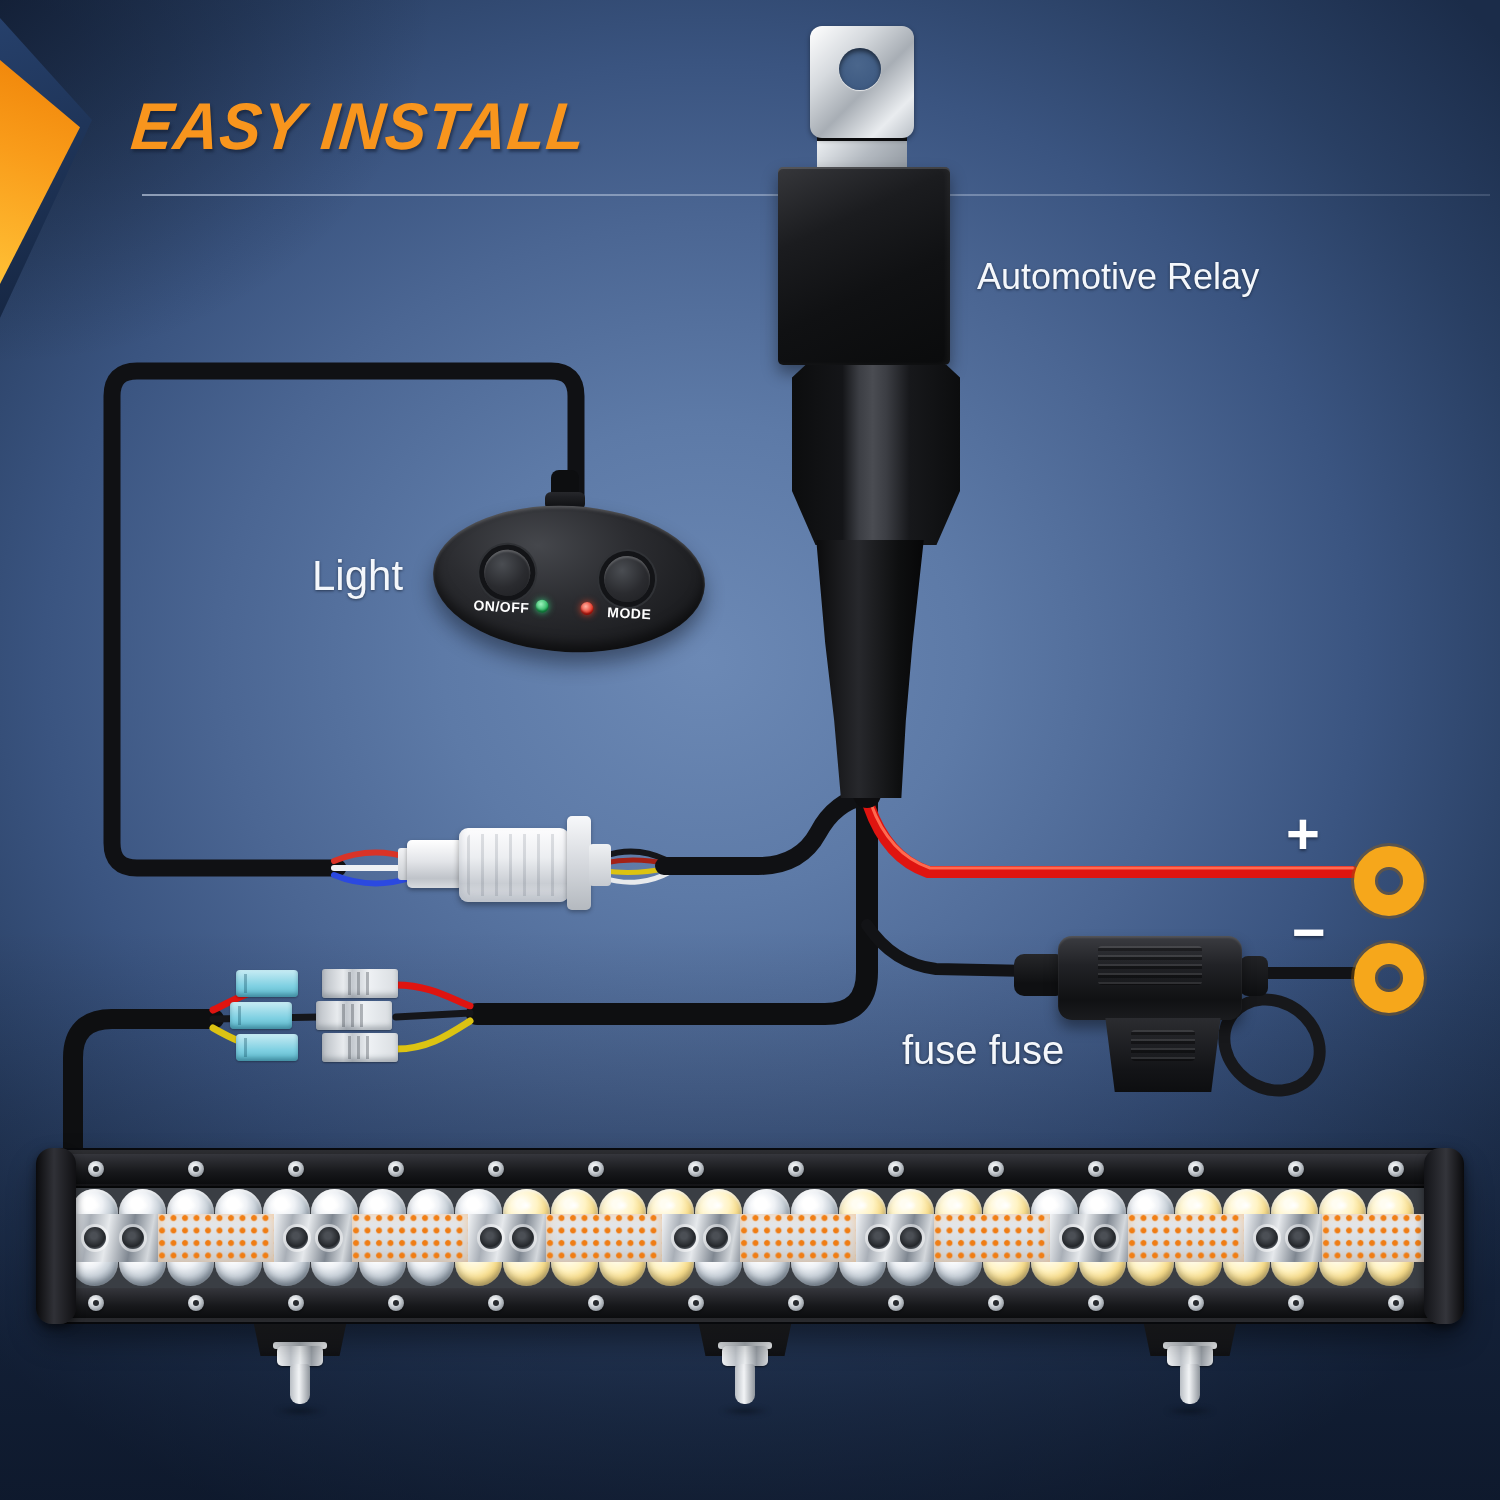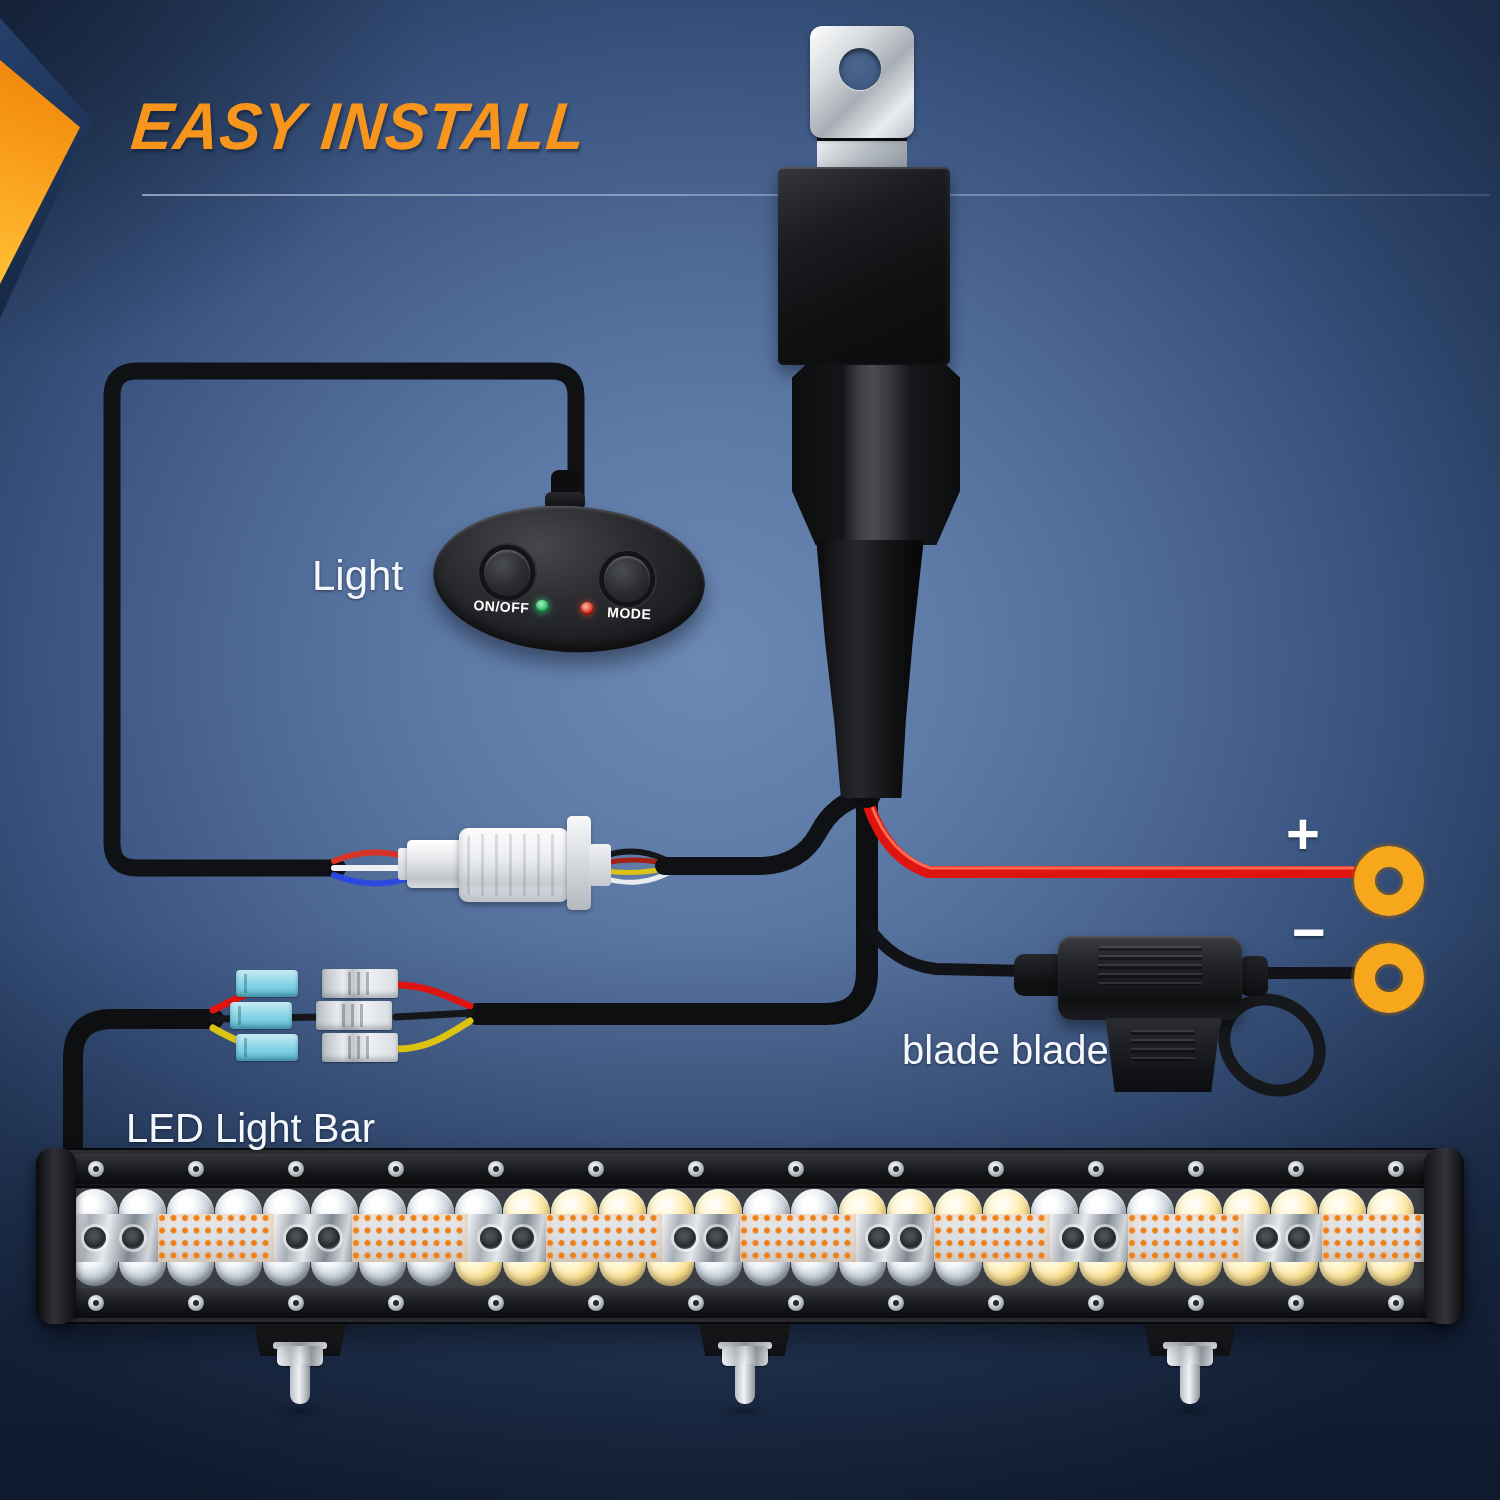--- a/index.html
+++ b/index.html
@@ -229,20 +229,21 @@
 
   <div>
     <div class="abs bracket-neck z5"></div>
     <div class="abs bracket z5">
       <div class="abs bracket-hole"></div>
     </div>
     <div class="abs relay-box z5"></div>
     <div class="abs relay-socket z5"></div>
     <div class="abs relay-sleeve z5"></div>
   </div>
+  <div class="abs lbl z8" style="left:977px;top:256px;font-size:36px;">Automotive Relay</div>
 
   <div class="abs sw-stub z4"></div>
   <div class="abs sw-ferrule z4"></div>
   <div class="abs switch-pod z5">
     <div class="sw-btn left"></div>
     <div class="sw-btn right"></div>
     <div class="sw-led green"></div>
     <div class="sw-led red"></div>
     <div class="sw-label onoff">ON/OFF</div>
     <div class="sw-label mode">MODE</div>
@@ -261,28 +262,27 @@
     <div class="abs fuse-loop z5"></div>
     <div class="abs fuse-capL z6"></div>
     <div class="abs fuse-capR z6"></div>
     <div class="abs fuse-body z6">
       <div class="fuse-ribs"></div>
     </div>
     <div class="abs fuse-cover z6">
       <div class="fuse-ribs"></div>
     </div>
   </div>
-  <div class="abs lbl z8" style="left:902px;top:1028px;font-size:40px;">blade blade</div>
+  <div class="abs lbl z8" style="left:902px;top:1028px;font-size:40px;">fuse fuse</div>
 
   <div class="ring z5" style="left:1354px;top:846px;"></div>
   <div class="ring z5" style="left:1354px;top:943px;"></div>
   <div class="sign z8" style="left:1286px;top:800px;">+</div>
   <div class="sign z8" style="left:1292px;top:898px;">−</div>
 
-  <div class="abs lbl z8" style="left:126px;top:1106px;font-size:40px;">LED Light Bar</div>
 
   <div id="mounts" class="z6">
       <div class="bkt" style="left: 248px; top: 1316px;"></div>
       <div class="washer" style="left: 273px; top: 1342px;"></div>
       <div class="nut" style="left: 277px; top: 1346px;"></div>
       <div class="shaft" style="left: 290px; top: 1364px;"></div>
       <div class="bolt-shadow" style="left: 274px; top: 1406px;"></div>
       <div class="bkt" style="left: 693px; top: 1316px;"></div>
       <div class="washer" style="left: 718px; top: 1342px;"></div>
       <div class="nut" style="left: 722px; top: 1346px;"></div>

